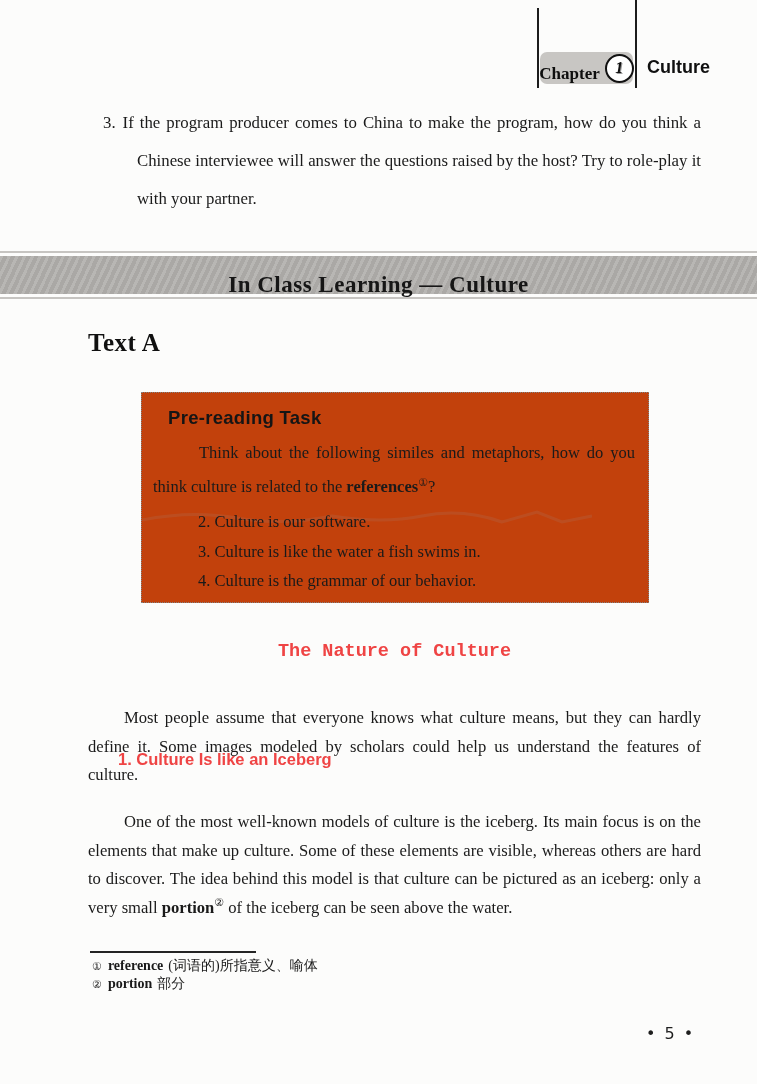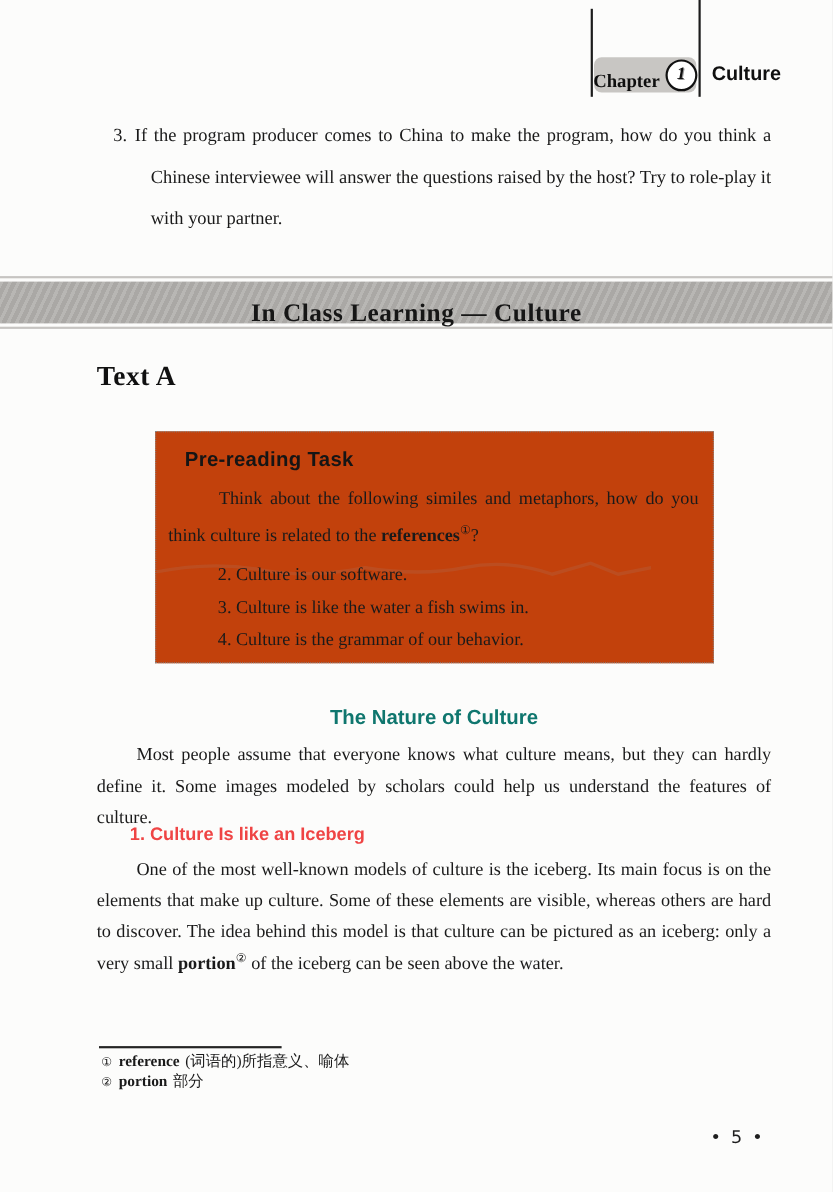--- a/index.html
+++ b/index.html
@@ -78,25 +78,25 @@
   .prebox-intro{
     margin:7px 13px 0 11px;
     font-size:16.5px;line-height:34px;text-align:justify;text-indent:46px;
     position:relative;
   }
   .prebox-list{margin:3px 0 0 56px;font-size:16.5px;line-height:29.5px;position:relative;}
   sup.circled{font-size:11px;vertical-align:super;line-height:0;}
   
   .article-title{
     position:absolute;left:88px;top:641px;width:613px;text-align:center;
-    font-family:Liberation Sans, sans-serif;font-weight:bold;font-size:18.5px;color:#0f766e;
+    font-family:Liberation Mono, monospace;font-weight:bold;font-size:18.5px;color:#ef4444;
   }
   .para{
     position:absolute;left:88px;width:613px;
-    font-size:16.6px;line-height:28.5px;text-align:justify;text-indent:36px;
+    font-size:16.6px;line-height:28.5px;text-align:justify;text-indent:36px;margin-top:32px;
   }
   .para1{top:672px;}
   .sec-heading{
     position:absolute;left:118px;top:750px;
     font-family:"Liberation Sans", sans-serif;font-weight:bold;font-size:16.5px;color:#ef4444;
   }
   .para2{top:776px;}
   
   .foot-rule{position:absolute;left:90px;top:951px;width:166px;height:2px;background:#242424;}
   .footnotes{position:absolute;left:92px;top:957px;font-size:14px;line-height:18px;}

